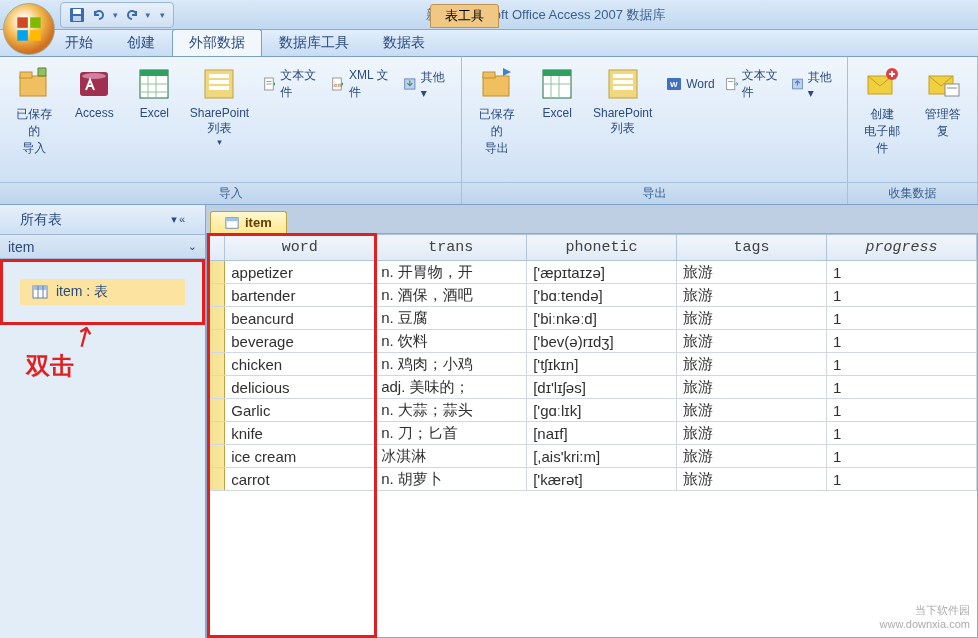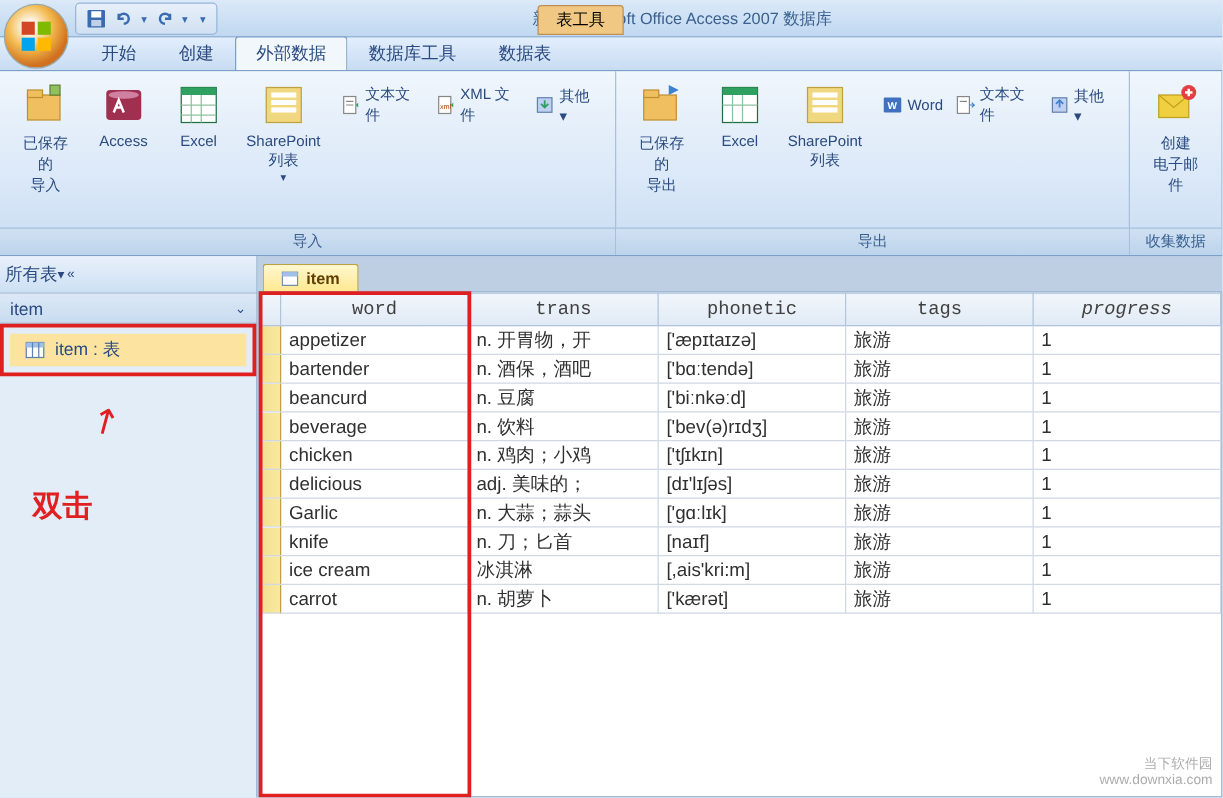--- a/index.html
+++ b/index.html
@@ -8,44 +8,44 @@
 
 .title-bar { height: 30px; background: linear-gradient(#dbe9f8, #c0d8f0); display: flex; align-items: center; border-bottom: 1px solid #8aabce; }
 .office-btn { position: absolute; left: 3px; top: 3px; width: 52px; height: 52px; border-radius: 50%; background: radial-gradient(circle at 40% 35%, #fff 8%, #f3ba4e 40%, #d07020 70%); border: 1px solid #9aa; z-index: 10; display: flex; align-items: center; justify-content: center; }
 .office-logo { width: 28px; height: 28px; }
 .qat-area { margin-left: 60px; height: 26px; background: linear-gradient(#e8f0fa, #d0e0f2); border: 1px solid #9ab7d8; border-radius: 4px; display: flex; align-items: center; padding: 0 8px; gap: 6px; }
 .qat-icon { width: 16px; height: 16px; display: inline-block; }
 .title-text { flex: 1; text-align: center; font-size: 13px; color: #3a6090; padding-right: 60px; }
 .tools-tab { position: absolute; left: 430px; top: 4px; background: #f0c883; border: 1px solid #c09050; border-radius: 3px 3px 0 0; padding: 2px 14px; font-size: 13px; color: #000000; }
 
 
-.tabs-row { height: 27px; background: linear-gradient(#e2eefc, #c8dcf2); display: flex; align-items: flex-end; padding-left: 64px; border-bottom: 1px solid #7da0c8; }
+.tabs-row { height: 27px; background: linear-gradient(#e2eefc, #c8dcf2); display: flex; align-items: flex-end; padding-left: 48px; border-bottom: 1px solid #7da0c8; }
 .tab { padding: 4px 16px; font-size: 14px; color: #2a4a80; cursor: pointer; border: 1px solid transparent; border-bottom: none; }
 .tab.active { background: #f2f7fc; border-color: #7da0c8; border-radius: 3px 3px 0 0; color: #2a4a80; }
 
 
 .ribbon { height: 148px; background: linear-gradient(#f0f6fc, #dae8f8 60%, #c8dcf2); border-bottom: 1px solid #7da0c8; display: flex; }
 .ribbon-group { border-right: 1px solid #a8c0dc; display: flex; flex-direction: column; }
 .ribbon-content { flex: 1; display: flex; align-items: flex-start; padding: 4px 6px; gap: 4px; }
 .ribbon-label { text-align: center; font-size: 12px; color: #3a6090; padding: 2px 0; background: linear-gradient(#d0e0f2, #bcd4ec); border-top: 1px solid #a8c0dc; }
 .big-btn { display: flex; flex-direction: column; align-items: center; justify-content: flex-start; padding: 4px 6px; min-width: 56px; text-align: center; font-size: 12px; color: #2a4a80; cursor: pointer; border: 1px solid transparent; border-radius: 3px; }
 .big-icon { width: 36px; height: 36px; margin-bottom: 4px; }
 .small-btn-col { display: flex; flex-direction: row; gap: 2px; padding: 4px 2px; }
 .small-btn { display: flex; align-items: center; gap: 4px; padding: 2px 4px; font-size: 12px; color: #2a4a80; cursor: pointer; }
 .small-icon { width: 16px; height: 16px; }
 
 
 .content-area { display: flex; height: calc(638px - 30px - 27px - 148px); }
 .nav-pane { width: 206px; background: #e2edf8; border-right: 1px solid #8ba8ca; display: flex; flex-direction: column; }
-.nav-header { height: 30px; background: linear-gradient(#e8f0fa, #cde0f4); border-bottom: 1px solid #a0b8d4; display: flex; align-items: center; padding: 0 4px; font-size: 14px; color: #2a4a80; }
+.nav-header { height: 30px; background: linear-gradient(#e8f0fa, #cde0f4); border-bottom: 1px solid #a0b8d4; display: flex; align-items: center; padding: 0 20px; font-size: 14px; color: #2a4a80; justify-content: space-between; }
 .nav-arrows { display: flex; gap: 2px; font-size: 11px; }
 .nav-group-hdr { height: 24px; background: linear-gradient(#dce8f6, #c8dcf0); border-bottom: 1px solid #a0b8d4; padding: 0 8px; display: flex; align-items: center; justify-content: space-between; font-size: 14px; color: #2a4a80; }
-.nav-item { display: flex; align-items: center; gap: 8px; padding: 4px 12px; font-size: 14px; color: #2a4a80; background: #fce4a0; margin: 4px; }
+.nav-item { display: flex; align-items: center; gap: 8px; padding: 4px 12px; font-size: 14px; color: #2a4a80; background: #fce4a0; margin: 16px; }
 .nav-item-box { border: 3px solid #e02020; padding: 1px; }
-.annotation { position: absolute; left: 26px; top: 350px; color: #e02020; font-size: 24px; font-weight: bold; margin-top: 39px; }
+.annotation { position: absolute; left: 26px; top: 350px; color: #e02020; font-size: 24px; font-weight: bold; }
 .annotation-arrow { position: absolute; left: 72px; top: 320px; color: #e02020; font-size: 28px; transform: rotate(-30deg); }
 
 
 .datasheet-area { flex: 1; background: #becfe4; display: flex; flex-direction: column; }
 .tab-strip { height: 28px; display: flex; align-items: flex-end; padding-left: 4px; padding-top: 4px; }
 .sheet-tab { background: linear-gradient(#fff8d0, #ffe890); border: 1px solid #c0a040; border-bottom: none; padding: 3px 14px; font-size: 13px; font-weight: bold; color: #604000; display: flex; align-items: center; gap: 6px; border-radius: 3px 3px 0 0; }
 .grid-wrap { flex: 1; background: #fff; border: 1px solid #8ba8ca; overflow: hidden; }
 table.data { border-collapse: collapse; width: 100%; font-family: "Courier New", monospace; font-size: 15px; }
 table.data th { background: linear-gradient(#f2f6fb, #e0eaf6); border: 1px solid #b0c4dc; padding: 4px 8px; font-weight: normal; color: #404040; text-align: center; font-family: "Courier New", monospace; height: 24px; }
 table.data td { border: 1px solid #d0d8e4; padding: 1px 6px; color: #303030; white-space: nowrap; overflow: hidden; height: 23px; }
@@ -238,20 +238,29 @@
       <div class="big-btn">
         <svg class="big-icon" viewBox="0 0 36 36">
             <rect x="4" y="10" width="24" height="18" fill="#f0d040" stroke="#c0a020"></rect>
             <path d="M4 10 L16 20 L28 10" fill="none" stroke="#c0a020"></path>
             <circle cx="28" cy="8" r="6" fill="#e04040"></circle>
             <path d="M25 8 L31 8 M28 5 L28 11" stroke="#fff" stroke-width="2"></path>
           </svg>
         <span style="white-space:pre-line">创建
 电子邮件</span>
       </div>
+      <div class="big-btn">
+        <svg class="big-icon" viewBox="0 0 36 36">
+            <rect x="4" y="10" width="24" height="18" fill="#f0d040" stroke="#c0a020"></rect>
+            <path d="M4 10 L16 20 L28 10" fill="none" stroke="#c0a020"></path>
+            <rect x="20" y="18" width="14" height="12" fill="#fff" stroke="#888"></rect>
+            <line x1="22" y1="22" x2="32" y2="22" stroke="#888"></line>
+          </svg>
+        <span>管理答复</span>
+      </div>
     </div>
     <div class="ribbon-label">收集数据</div>
   </div>
 </div>
 
 <div class="content-area">
   <div class="nav-pane">
     <div class="nav-header">
       <span>所有表</span>
       <span class="nav-arrows">

